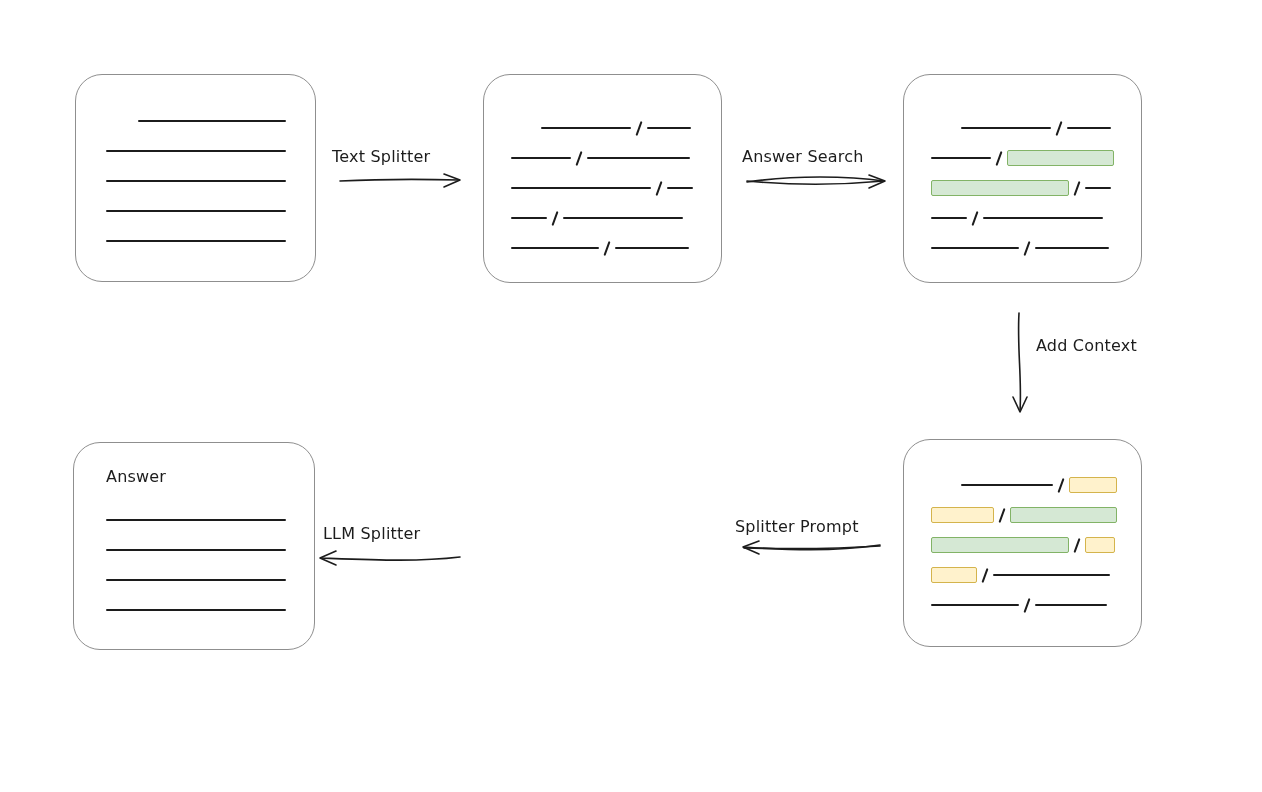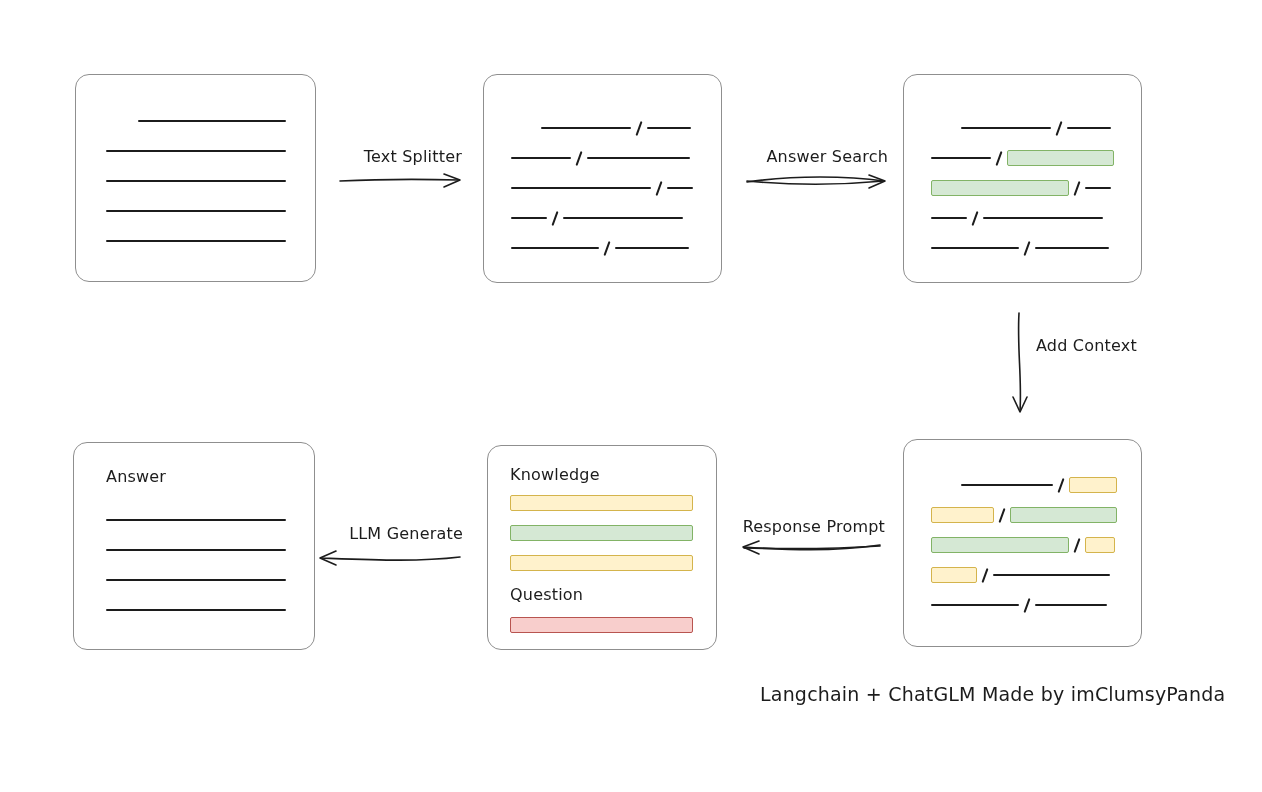--- a/index.html
+++ b/index.html
@@ -10,34 +10,34 @@
   :root{
     --ink:#1c1c1c;
     --box-border:#8f8f8f;
     --green-fill:#d5e8d4;--green-border:#82b366;
     --yellow-fill:#fff2cc;--yellow-border:#d4b44c;
     --red-fill:#f8cecc;--red-border:#b85450;
   }
   #arrows{position:absolute;left:0;top:0;width:1262px;height:792px;pointer-events:none;}
   #arrows path{fill:none;stroke:var(--ink);stroke-width:1.6;stroke-linecap:round;stroke-linejoin:round;}
   .node{
-    position:absolute;border:1.4px solid var(--box-border);border-radius:14px;
+    position:absolute;border:1.4px solid var(--box-border);border-radius:27px;
     background:#ffffff;box-sizing:border-box;
   }
   .row{height:30px;display:flex;align-items:center;}
   .ln{height:2px;background:var(--ink);border-radius:2px;flex:0 0 auto;}
   .sp{height:2px;flex:0 0 auto;}
   .sl{width:2px;height:15px;background:var(--ink);border-radius:2px;transform:rotate(20deg);margin:0 7px;flex:0 0 auto;}
   .bar{height:16px;border:1.5px solid;border-radius:2px;box-sizing:border-box;flex:0 0 auto;}
   .bar.green{background:var(--green-fill);border-color:var(--green-border);}
   .bar.yellow{background:var(--yellow-fill);border-color:var(--yellow-border);}
   .bar.red{background:var(--red-fill);border-color:var(--red-border);}
   .arrow-label{
     position:absolute;font-size:16px;font-weight:500;letter-spacing:.2px;
-    white-space:nowrap;text-align:right;color:var(--ink);
+    white-space:nowrap;text-align:left;color:var(--ink);
   }
   .box-label{font-size:16px;font-weight:500;letter-spacing:.2px;color:var(--ink);}
   #caption{
     position:absolute;left:760px;top:683px;width:440px;text-align:center;
     font-size:19px;font-weight:500;letter-spacing:.2px;color:var(--ink);white-space:nowrap;
   }
   
   #box-document{left:75px;top:74px;width:241px;height:208px;padding:31px 0 0 30px;}
   #box-chunks{left:483px;top:74px;width:239px;height:209px;padding:38px 0 0 27px;}
   #box-retrieved{left:903px;top:74px;width:239px;height:209px;padding:38px 0 0 27px;}
@@ -186,40 +186,20 @@
           <div class="ln" style="width: 117px;"></div>
         </div>
         <div class="row">
           <div class="ln" style="width: 88px;"></div>
           <div class="sl"></div>
           <div class="ln" style="width: 72px;"></div>
         </div>
       </div>
   </div>
 
-  <div class="node" id="box-prompt">
-    <div class="box-label k">Knowledge</div>
-    <div>
-        <div class="row">
-          <div class="bar yellow" style="width: 183px;"></div>
-        </div>
-        <div class="row">
-          <div class="bar green" style="width: 183px;"></div>
-        </div>
-        <div class="row">
-          <div class="bar yellow" style="width: 183px;"></div>
-        </div>
-      </div>
-    <div class="box-label q">Question</div>
-    <div>
-        <div class="row">
-          <div class="bar red" style="width: 183px;"></div>
-        </div>
-      </div>
-  </div>
 
   <div class="node" id="box-answer">
     <div class="box-label">Answer</div>
     <div class="lines">
         <div class="row">
           <div class="ln" style="width: 180px;"></div>
         </div>
         <div class="row">
           <div class="ln" style="width: 180px;"></div>
         </div>
@@ -228,18 +208,17 @@
         </div>
         <div class="row">
           <div class="ln" style="width: 180px;"></div>
         </div>
       </div>
   </div>
 
   <div class="arrow-label" style="left:332px;top:147px;width:130px;">Text Splitter</div>
   <div class="arrow-label" style="left:742px;top:147px;width:146px;">Answer Search</div>
   <div class="arrow-label" style="left:1036px;top:336px;width:130px;text-align:left;">Add Context</div>
-  <div class="arrow-label" style="left:735px;top:517px;width:150px;">Response Prompt</div>
-  <div class="arrow-label" style="left:323px;top:524px;width:140px;">LLM Generate</div>
-
-  <div id="caption">Langchain + ChatGLM Made by imClumsyPanda</div>
+  <div class="arrow-label" style="left:735px;top:517px;width:150px;">Splitter Prompt</div>
+  <div class="arrow-label" style="left:323px;top:524px;width:140px;">LLM Splitter</div>
+
 
 </div>
 
 </body></html>

